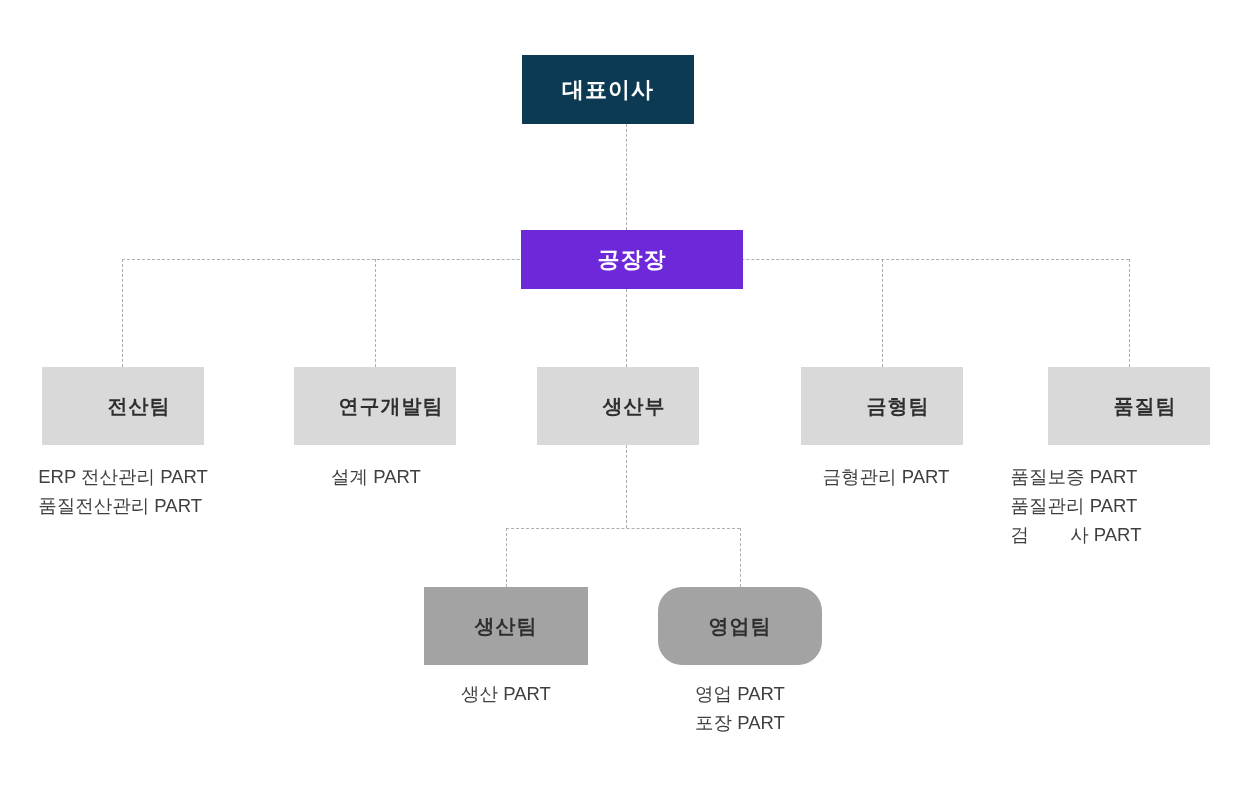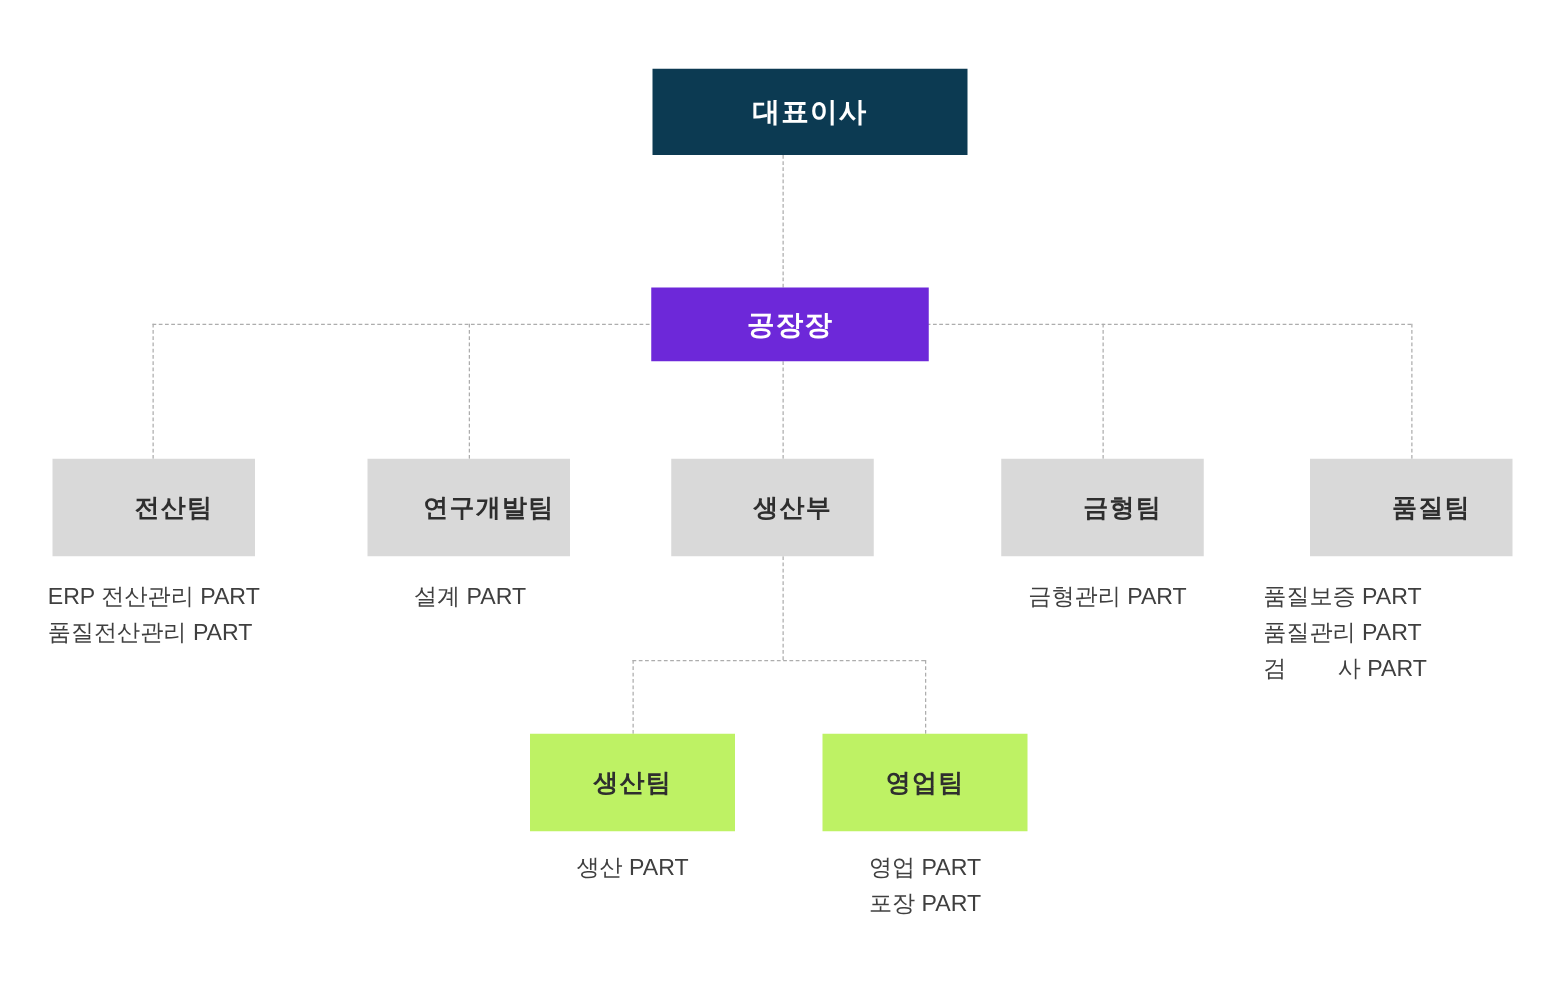--- a/index.html
+++ b/index.html
@@ -28,21 +28,21 @@
   
   .box {
     position: absolute;
     display: flex;
     align-items: center;
     justify-content: center;
     z-index: 2;
     letter-spacing: 1px;
   }
   .box-ceo {
-    left: 522px; top: 55px; width: 252px; height: 69px;
+    left: 522px; top: 55px; width: 172px; height: 69px;
     background: #0c3a52;
     color: #ffffff;
     font-size: 22px;
     font-weight: bold;
   }
   .box-manager {
     left: 521px; top: 230px; width: 222px; height: 59px;
     background: #6d28d9;
     color: #ffffff;
     font-size: 22px;
@@ -56,27 +56,27 @@
     font-weight: bold;
     padding-left: 32px;
   }
   .box-dept-computing { left: 42px; }
   .box-dept-rnd       { left: 294px; }
   .box-dept-production{ left: 537px; }
   .box-dept-mold      { left: 801px; }
   .box-dept-quality   { left: 1048px; }
   .box-sub {
     top: 587px; width: 164px; height: 78px;
-    background: #bef264;
+    background: #a3a3a3;
     color: #2e2e2e;
     font-size: 20px;
     font-weight: bold;
   }
   .box-sub-production { left: 424px; }
-  .box-sub-sales      { left: 658px; }
+  .box-sub-sales      { left: 658px; border-radius: 24px; }
   
   .part-list {
     position: absolute;
     transform: translateX(-50%);
     display: flex;
     flex-direction: column;
     align-items: flex-start;
     z-index: 2;
   }
   .part-list div {

